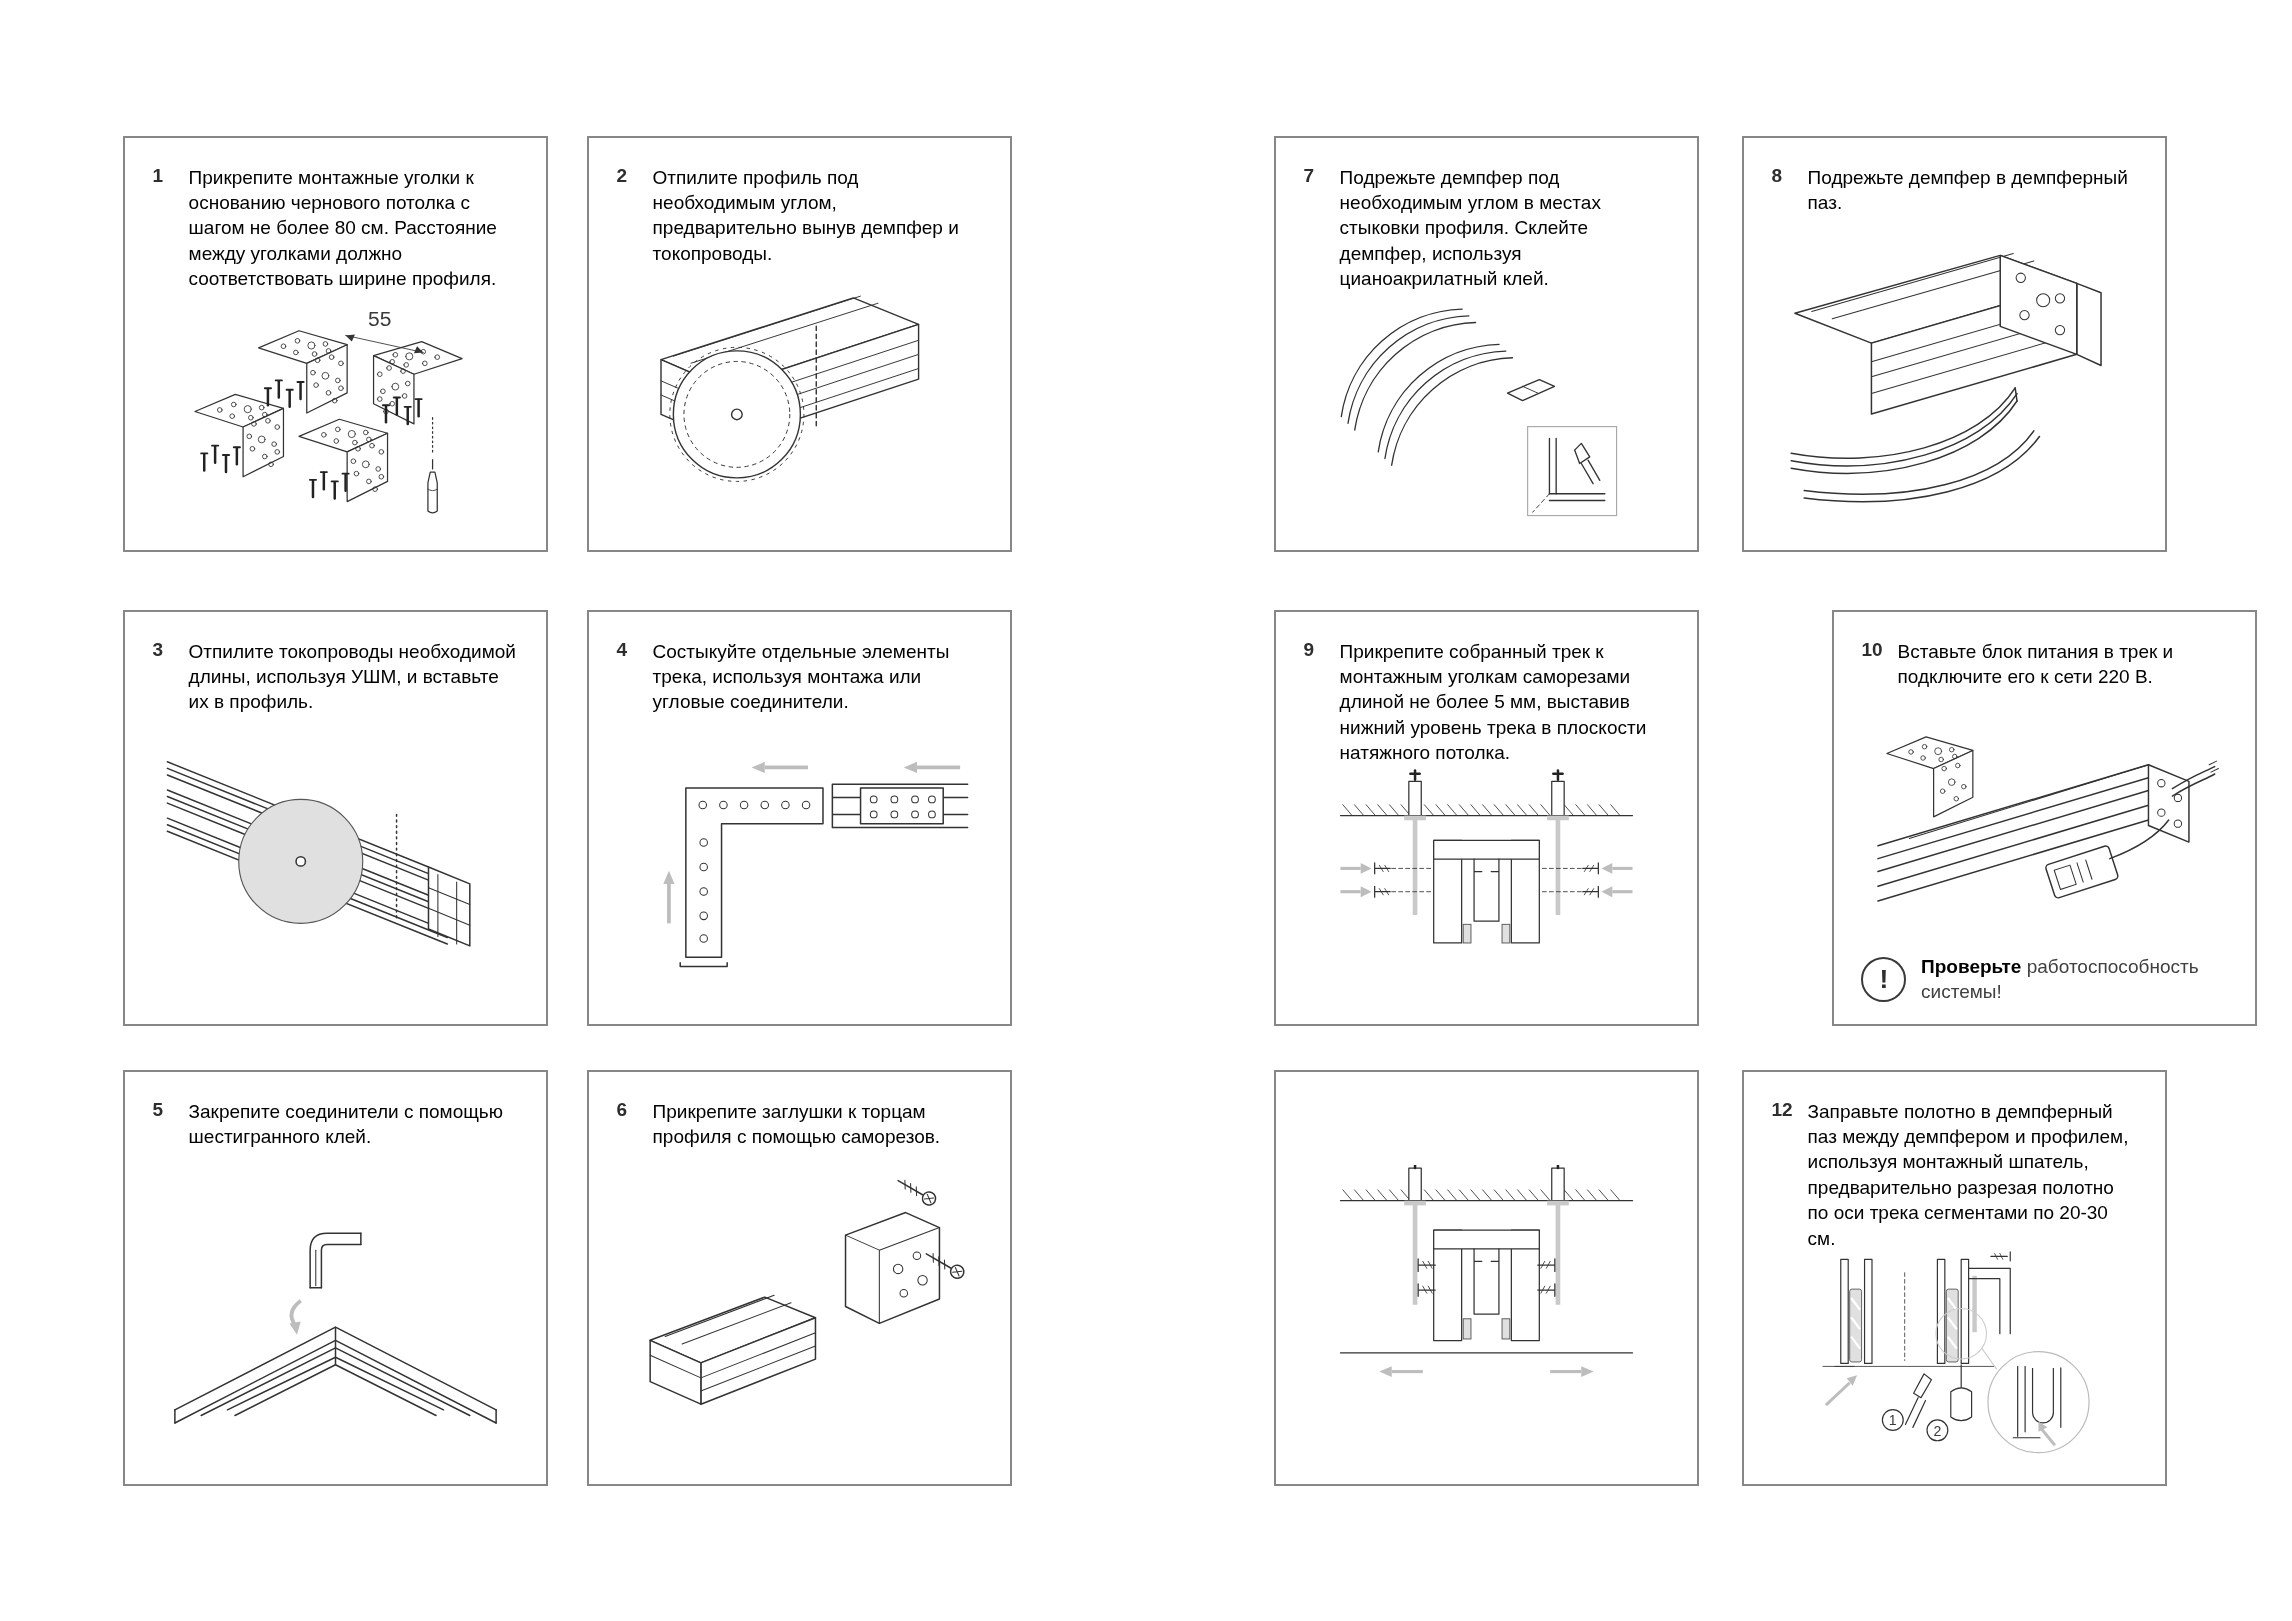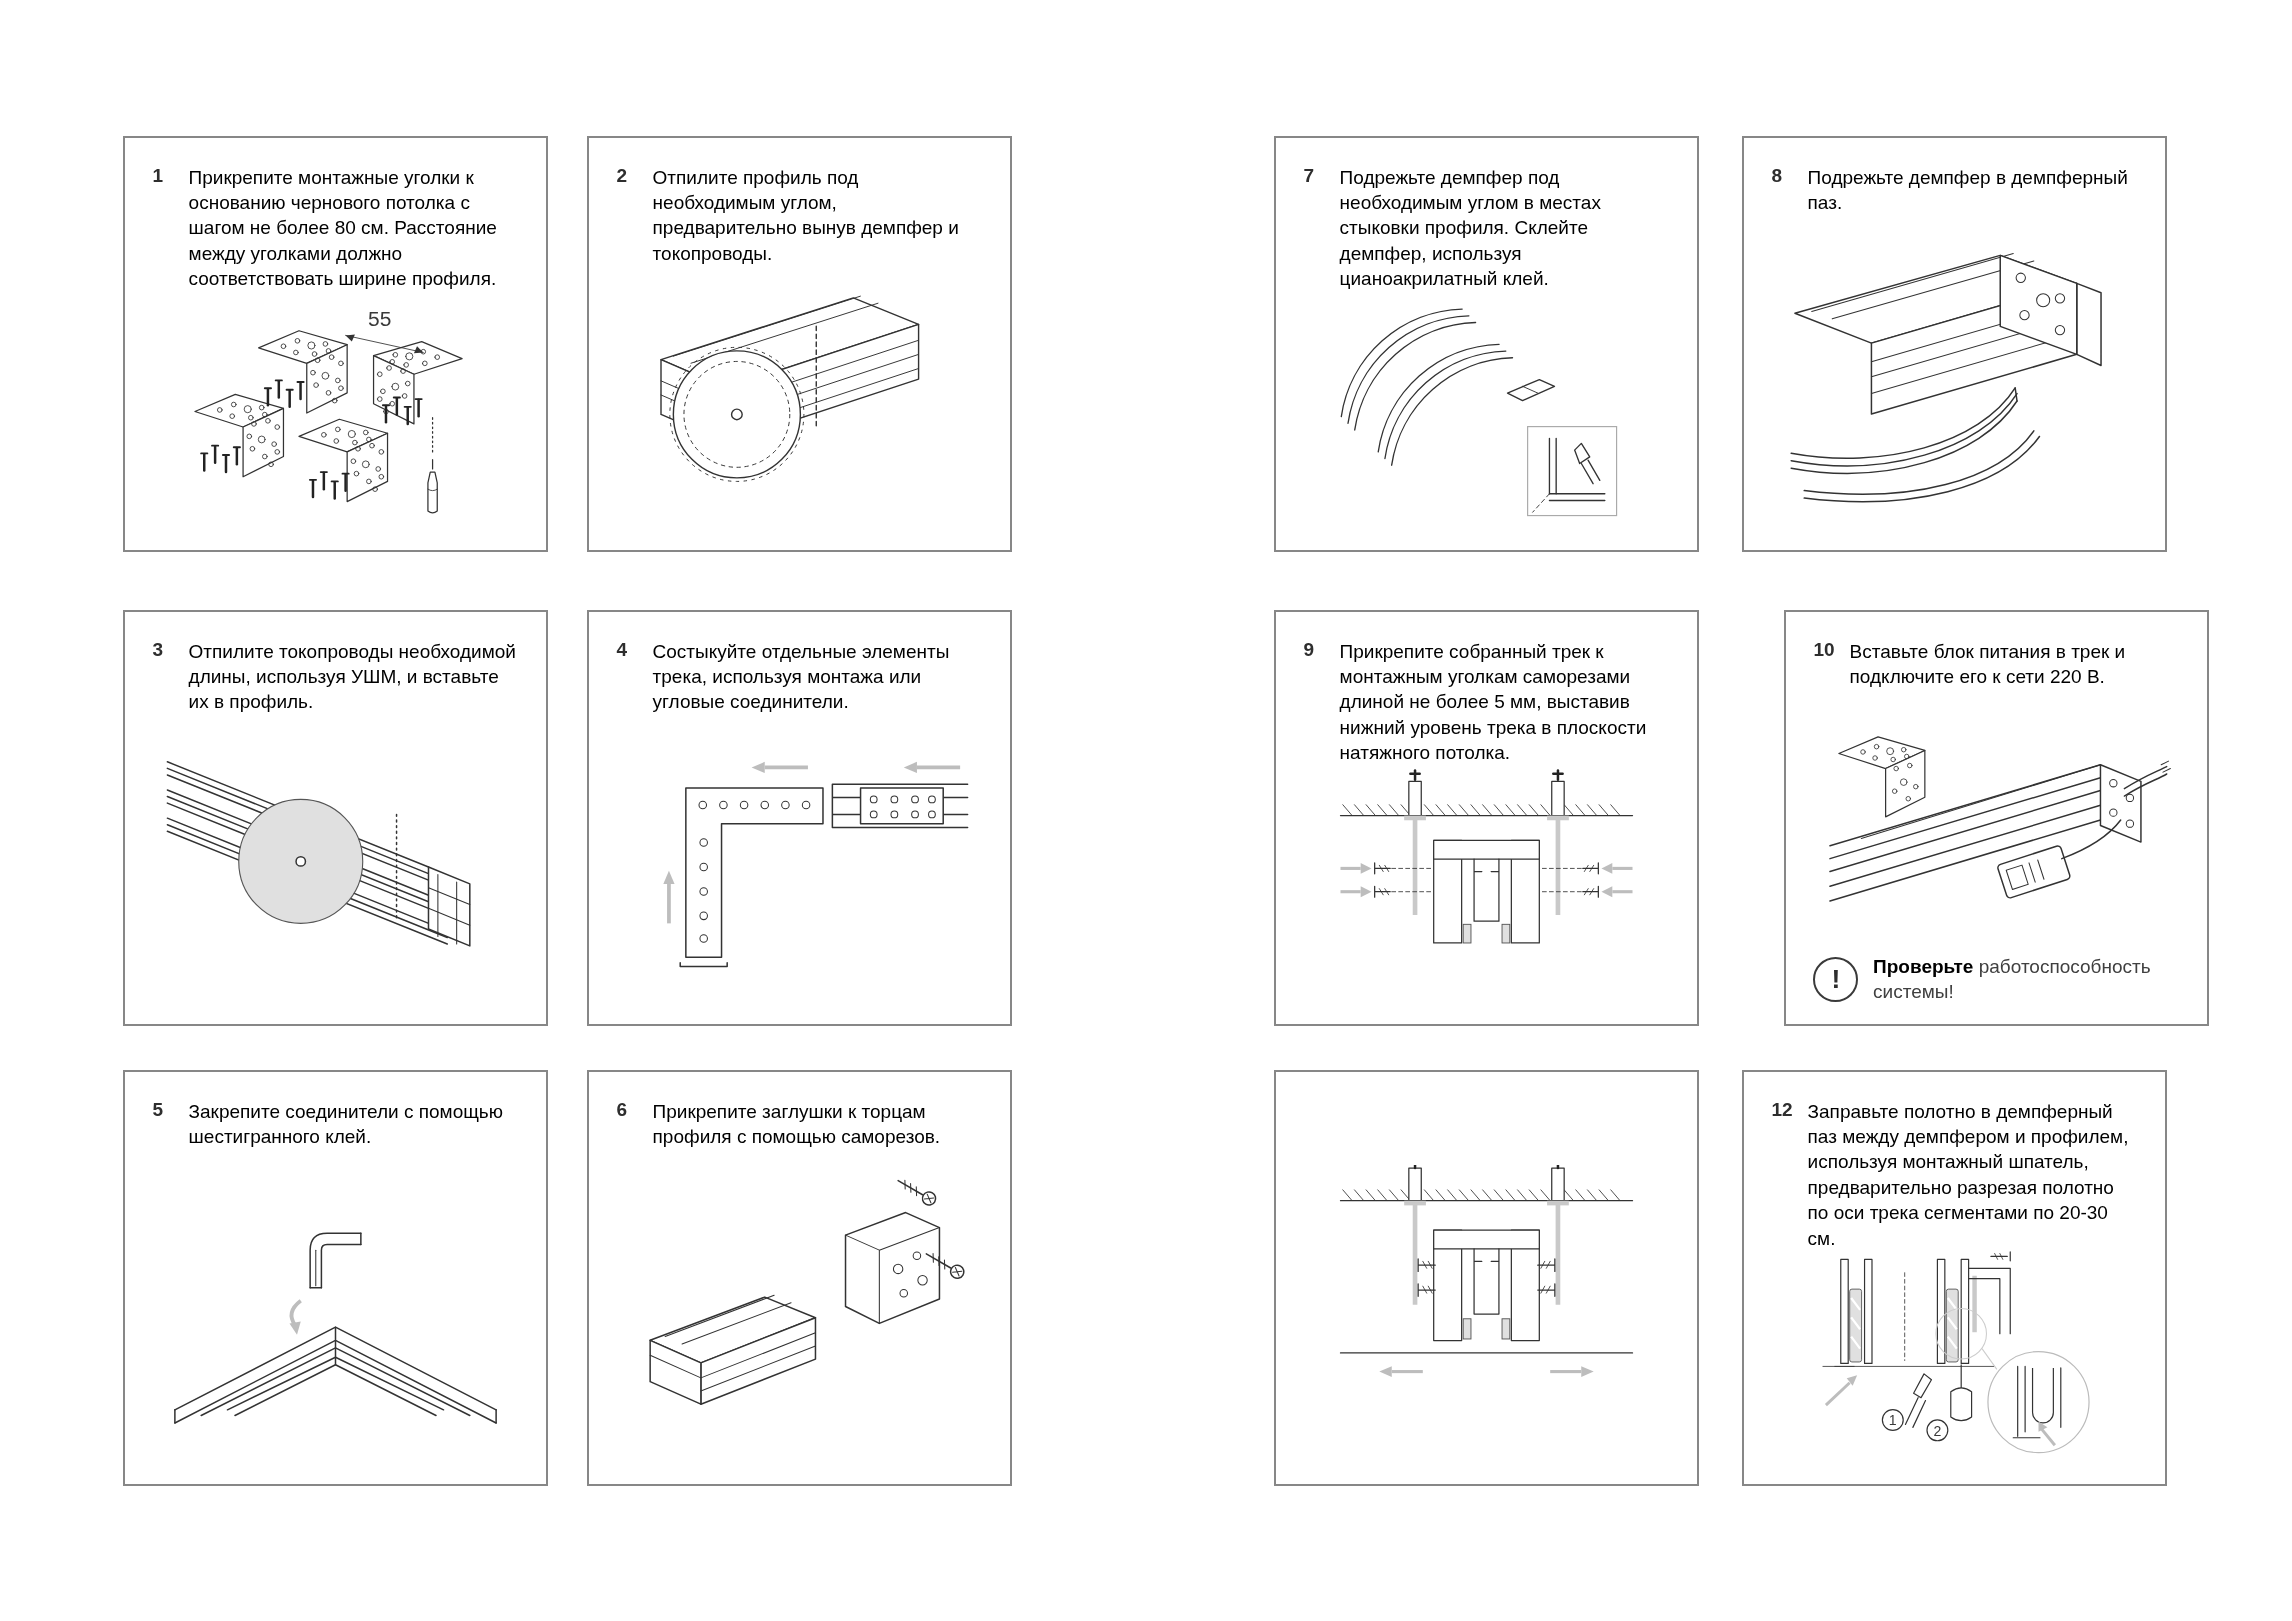--- a/index.html
+++ b/index.html
@@ -419,21 +419,21 @@
           <path class="gah" d="M38,151 l14,7 -14,7 z"></path>
         <path class="garr" d="M388,128 H362"></path>
           <path class="gah" d="M362,121 l-14,7 14,7 z"></path>
         <path class="garr" d="M388,158 H362"></path>
           <path class="gah" d="M362,151 l-14,7 14,7 z"></path>
       </g>
     </svg>
   </div>
 </div>
 
-<div class="panel" style="left:1784px;top:610px">
+<div class="panel" style="left:1832px;top:610px">
   <div class="head">
     <span class="num">10</span>
     <span class="txt">Вставьте блок питания в трек и подключите его к сети 220 В.</span>
   </div>
   <div class="fig">
     <svg width="365" height="184" viewBox="0 0 374 200">
       <g transform="translate(14,8) scale(0.82)">
         <path class="lnf" d="M2,24 L54,2 L116,20 L64,44 Z"></path>
         <path class="lnf" d="M64,44 L116,20 L116,82 L64,108 Z"></path>
         <g class="ln thin">

